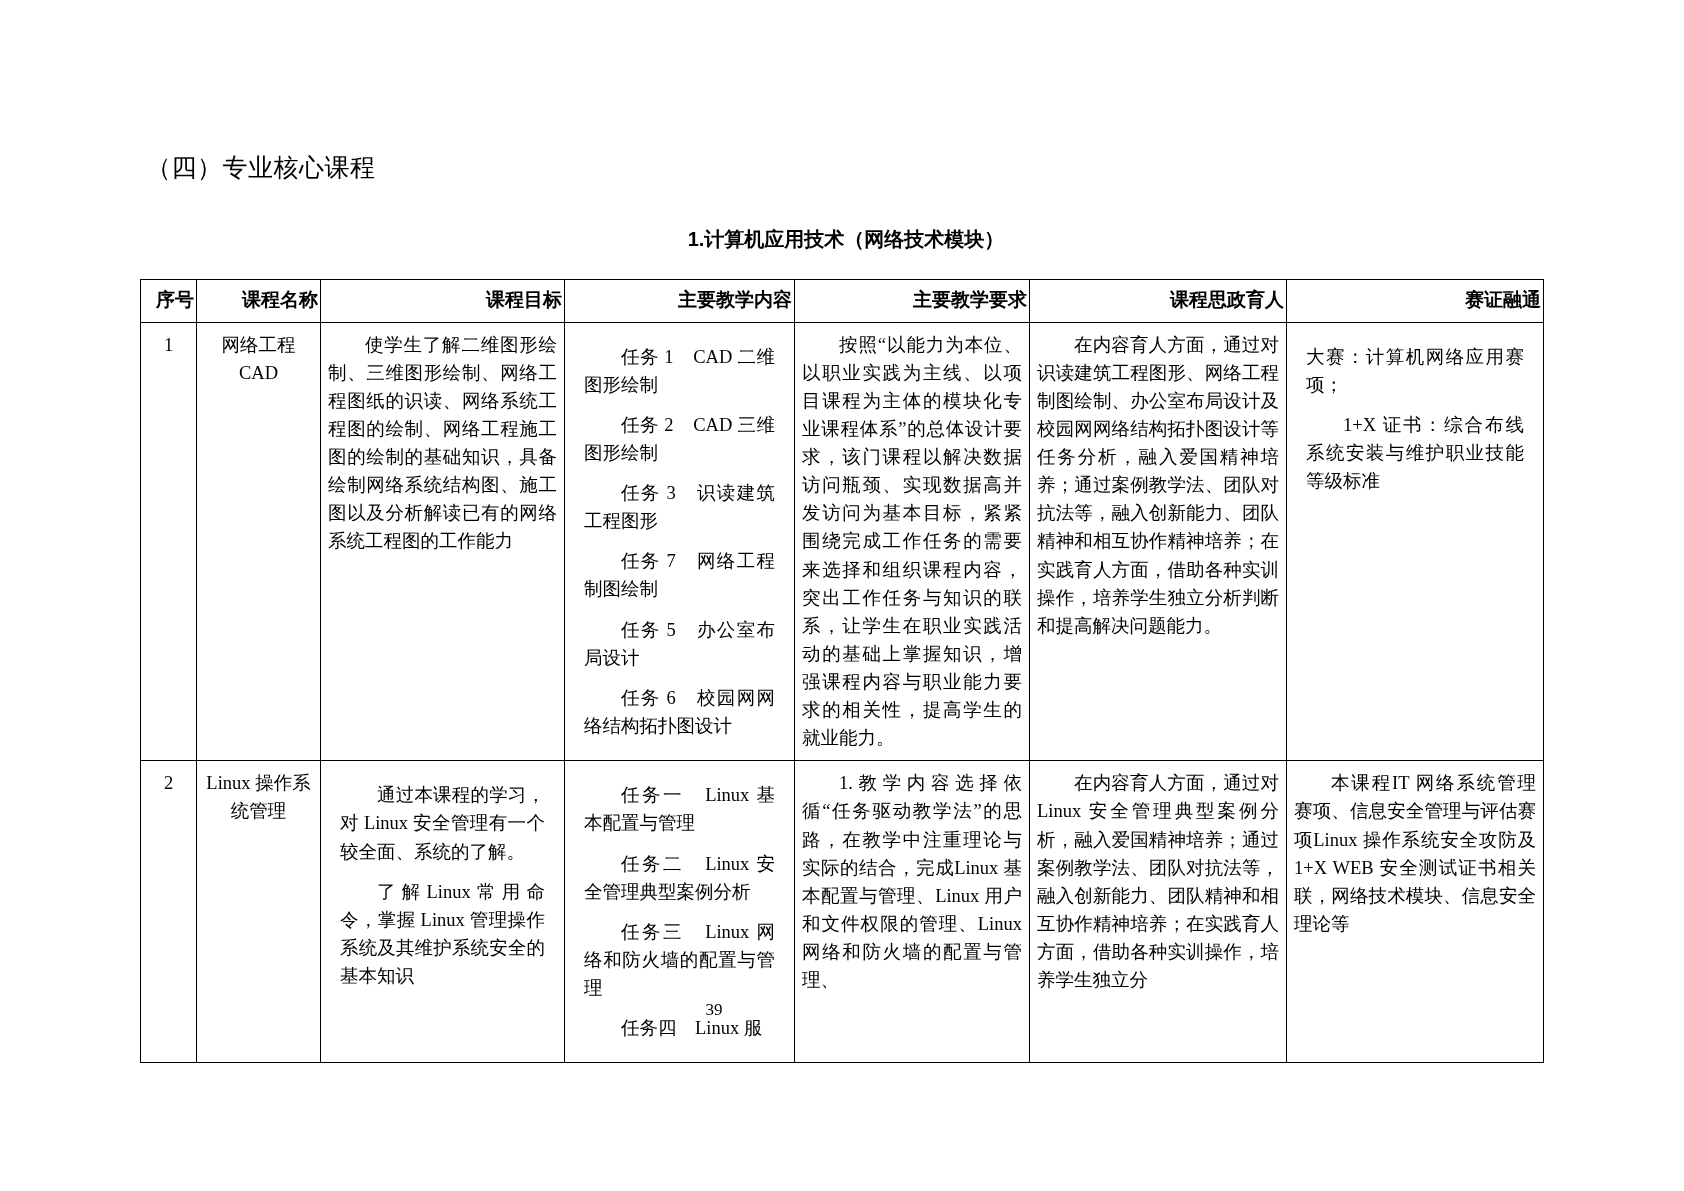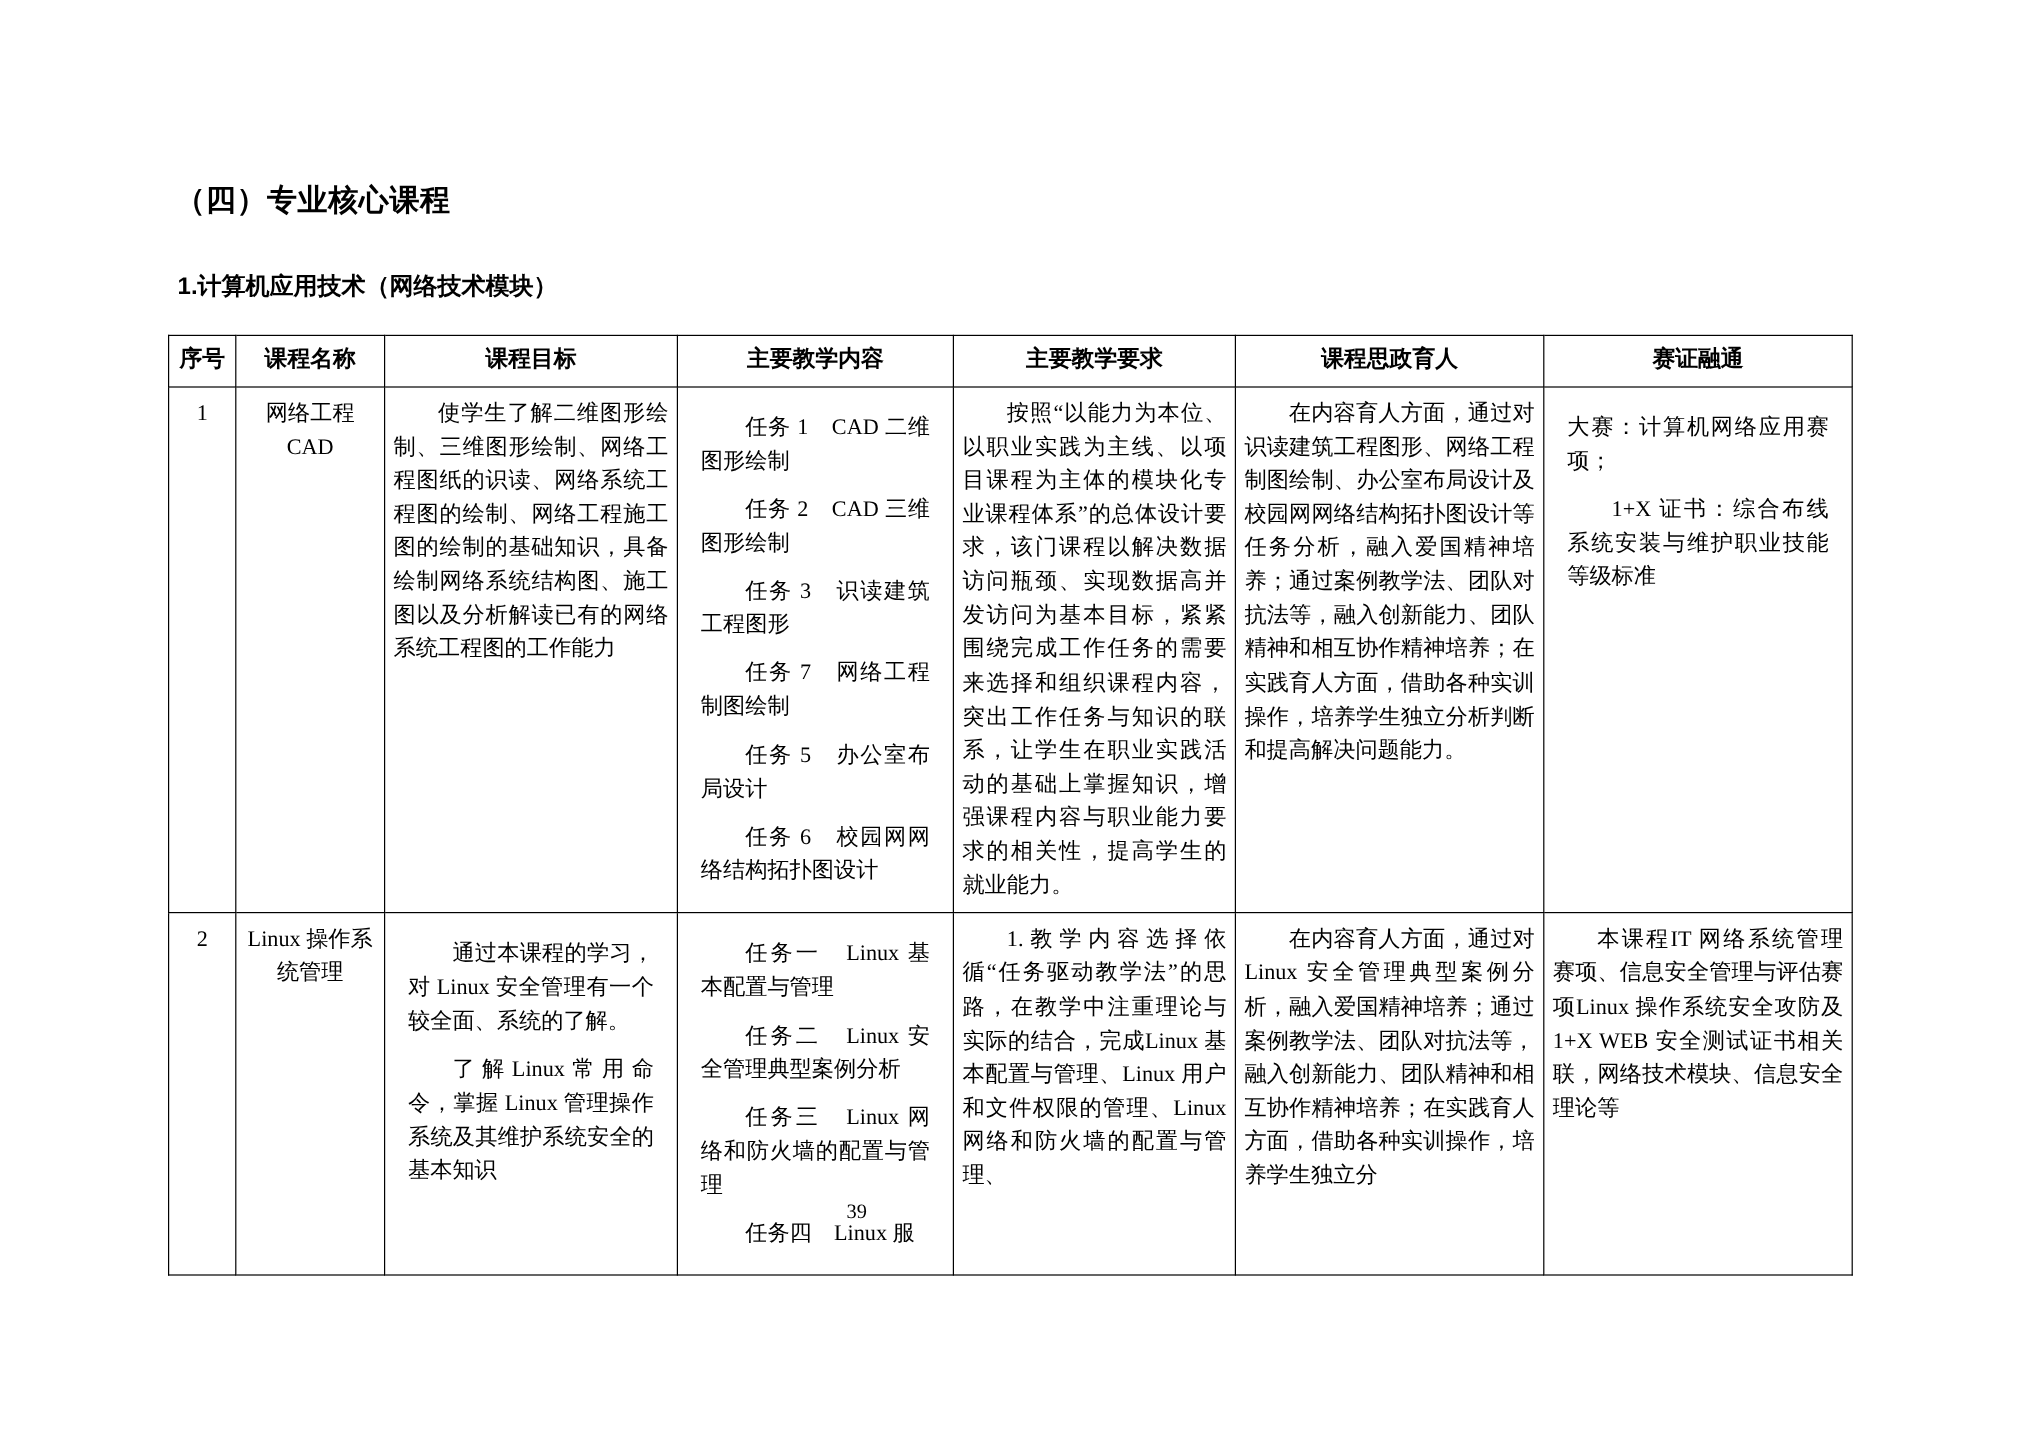--- a/index.html
+++ b/index.html
@@ -18,48 +18,49 @@
   .page {
     position: absolute;
     left: 0; top: 0;
     width: 1684px;
     height: 1191px;
     box-sizing: border-box;
     padding: 150px 140px 0 140px;
   }
   .heading-1 {
     font-family: "Liberation Sans", "DejaVu Sans", sans-serif;
-    font-weight: bold;
+    font-weight: normal;
     font-size: 25px;
     letter-spacing: 0.5px;
     margin: 0 0 0 6px;
     line-height: 1.4;
   }
   .heading-2 {
     font-family: "Liberation Sans", "DejaVu Sans", sans-serif;
     font-weight: bold;
     font-size: 20px;
     margin: 40px 0 0 8px;
     line-height: 1.4;
+    text-align: center;
   }
   table.course-table {
     border-collapse: collapse;
     width: 1403px;
     margin-top: 26px;
     margin-left: 0;
     table-layout: fixed;
   }
   table.course-table th,
   table.course-table td {
     border: 1.5px solid #000000;
     vertical-align: top;
     padding: 0;
   }
   table.course-table th {
-    text-align: center;
+    text-align: right;
     font-family: "Liberation Sans", "DejaVu Sans", sans-serif;
     font-weight: bold;
     font-size: 19px;
     padding: 8px 2px 9px 2px;
     vertical-align: middle;
     line-height: 1.3;
   }
   .cell-inner {
     font-size: 18.5px;
     line-height: 1.52;

